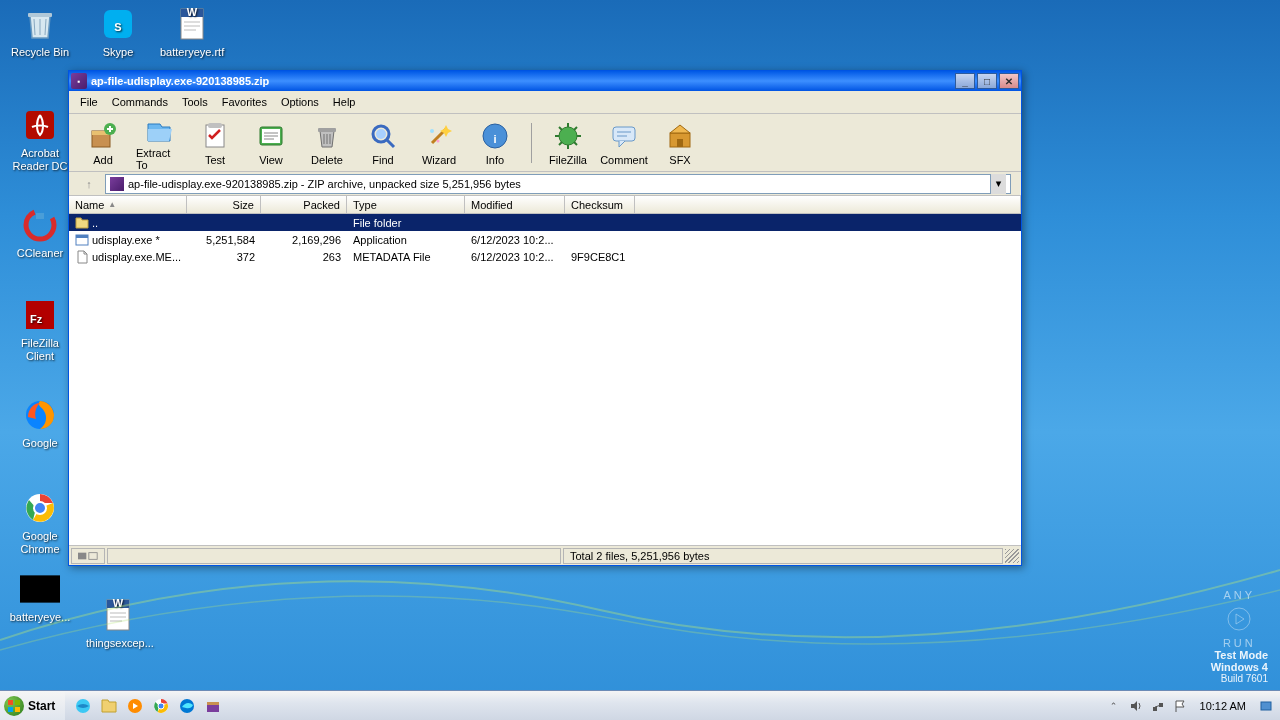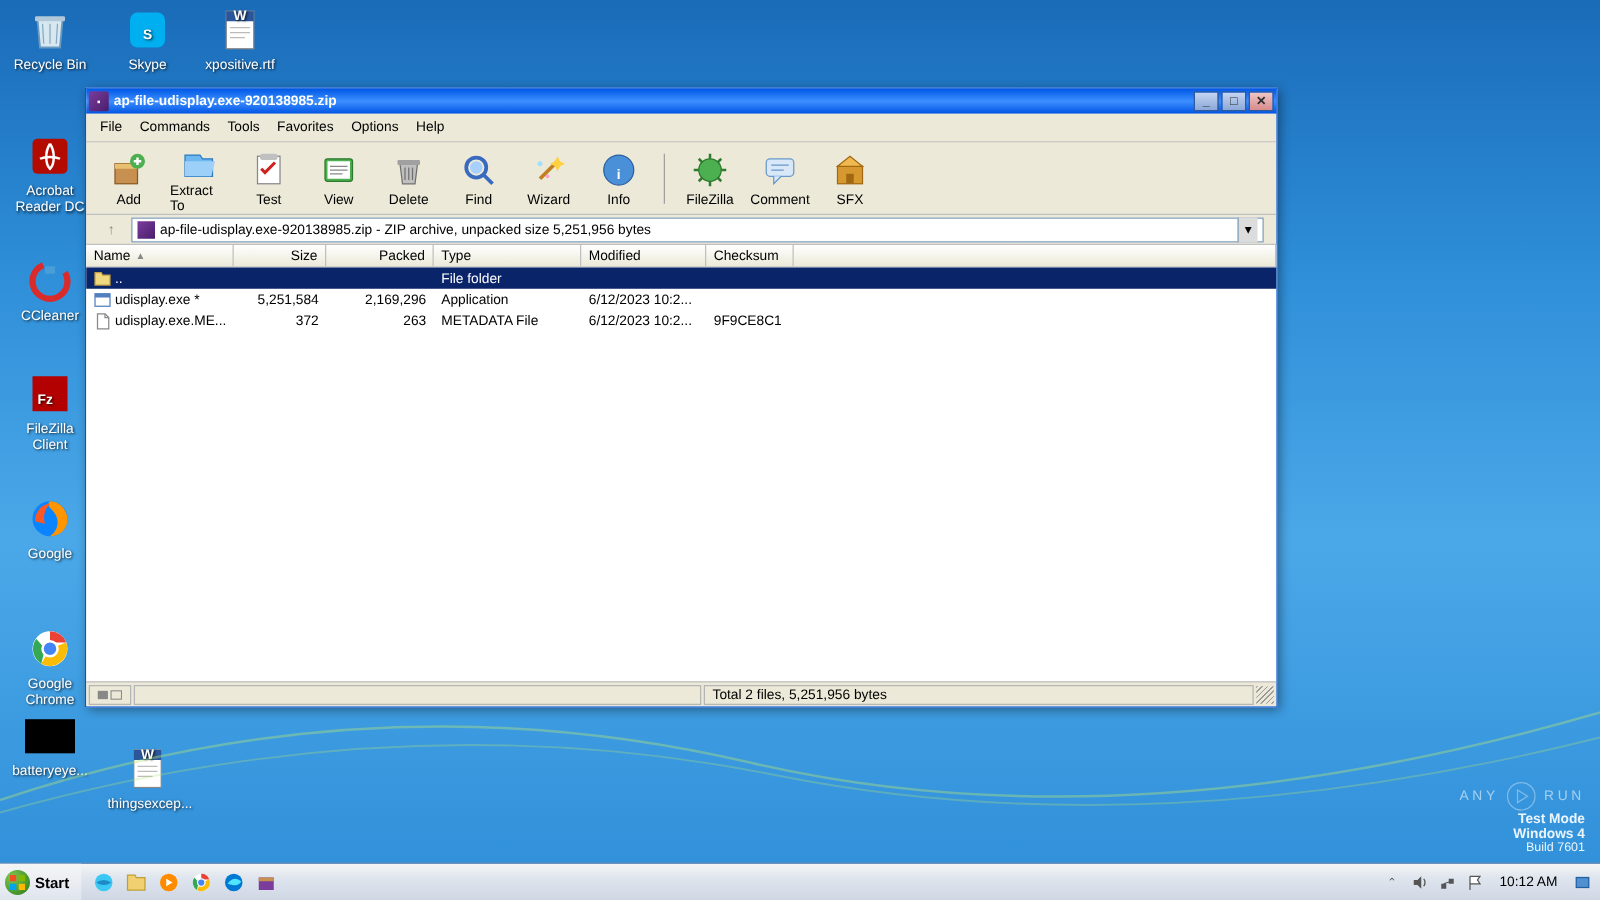--- a/index.html
+++ b/index.html
@@ -70,21 +70,21 @@
 .start-orb { width: 20px; height: 20px; border-radius: 50%; background: radial-gradient(circle at 30% 30%, #7ec850, #2a7a1a); display:flex;align-items:center;justify-content:center;}
 .start-text { font-weight: bold; font-size: 12px; text-align: right; }
 .quick-launch { display: flex; gap: 2px; padding: 0 6px; }
 .ql-item { width: 24px; height: 24px; display: flex; align-items: center; justify-content: center; cursor: pointer; }
 .systray { margin-left: auto; display: flex; align-items: center; gap: 6px; padding: 0 6px; }
 .tray-icon { width: 16px; height: 16px; display: flex; align-items: center; justify-content: center; }
 .clock { font-size: 11px; padding: 0 6px; }
 
 
 .watermark { position: absolute; right: 12px; bottom: 36px; text-align: right; color: rgba(255,255,255,0.9); }
-.watermark .logo { font-size: 22px; letter-spacing: 3px; font-weight: 300; opacity: 0.6; display:flex;align-items:center;justify-content:flex-end;gap:6px;}
+.watermark .logo { font-size: 22px; letter-spacing: 3px; font-weight: 300; opacity: 0.6; display:flex;align-items:center;justify-content:flex-end;gap:6px;flex-direction:column;}
 .watermark .l1 { font-size: 11px; font-weight: bold; }
 .watermark .l2 { font-size: 11px; font-weight: bold; }
 .watermark .l3 { font-size: 10px; }
 
 
 svg { display: block; }
 </style>
 </head>
 <body>
 
@@ -111,21 +111,21 @@
   <div class="icon-img">
       <svg width="36" height="36" viewBox="0 0 36 36">
         <rect x="7" y="3" width="22" height="30" fill="white" stroke="#888"></rect>
         <rect x="7" y="3" width="22" height="8" fill="#2b579a"></rect>
         <text x="18" y="10" text-anchor="middle" fill="white" font-size="7" font-weight="bold">W</text>
         <line x1="10" y1="16" x2="26" y2="16" stroke="#bbb"></line>
         <line x1="10" y1="20" x2="26" y2="20" stroke="#bbb"></line>
         <line x1="10" y1="24" x2="22" y2="24" stroke="#bbb"></line>
       </svg>
     </div>
-  <div class="icon-label">xpositive.rtf</div>
+  <div class="icon-label">batteryeye.rtf</div>
 </div>
 <div class="desktop-icon" style="left:8px;top:105px">
   <div class="icon-img">
       <svg width="36" height="36" viewBox="0 0 36 36">
         <rect x="4" y="4" width="28" height="28" rx="4" fill="#b30b00"></rect>
         <path d="M18 8 C 14 14 14 24 18 28 C 22 24 22 14 18 8 M10 20 C 14 18 22 18 26 20" stroke="white" stroke-width="2" fill="none"></path>
       </svg>
     </div>
   <div class="icon-label">Acrobat Reader DC</div>
 </div>
@@ -150,21 +150,21 @@
 <div class="desktop-icon" style="left:8px;top:395px">
   <div class="icon-img">
       <svg width="36" height="36" viewBox="0 0 36 36">
         <circle cx="18" cy="18" r="14" fill="#0a84ff"></circle>
         <path d="M18 4 C 28 4 32 14 32 18 C 32 28 24 32 18 32 C 24 28 26 20 22 14 C 20 10 14 8 18 4" fill="#ff9500"></path>
         <path d="M6 20 C 6 12 12 6 18 6 C 14 10 12 16 14 22" fill="#ff5722"></path>
       </svg>
     </div>
   <div class="icon-label">Google</div>
 </div>
-<div class="desktop-icon" style="left:8px;top:499px">
+<div class="desktop-icon" style="left:8px;top:488px">
   <div class="icon-img">
       <svg width="36" height="36" viewBox="0 0 36 36">
         <circle cx="18" cy="18" r="14" fill="#fff"></circle>
         <path d="M18 4 A14 14 0 0 1 31 13 L18 13 Z" fill="#ea4335"></path>
         <path d="M31 13 A14 14 0 0 1 11 30 L18 18 Z" fill="#fbbc05"></path>
         <path d="M11 30 A14 14 0 0 1 7 10 L14 18 Z" fill="#34a853"></path>
         <circle cx="18" cy="18" r="6" fill="#4285f4" stroke="white" stroke-width="2"></circle>
       </svg>
     </div>
   <div class="icon-label">Google Chrome</div>

